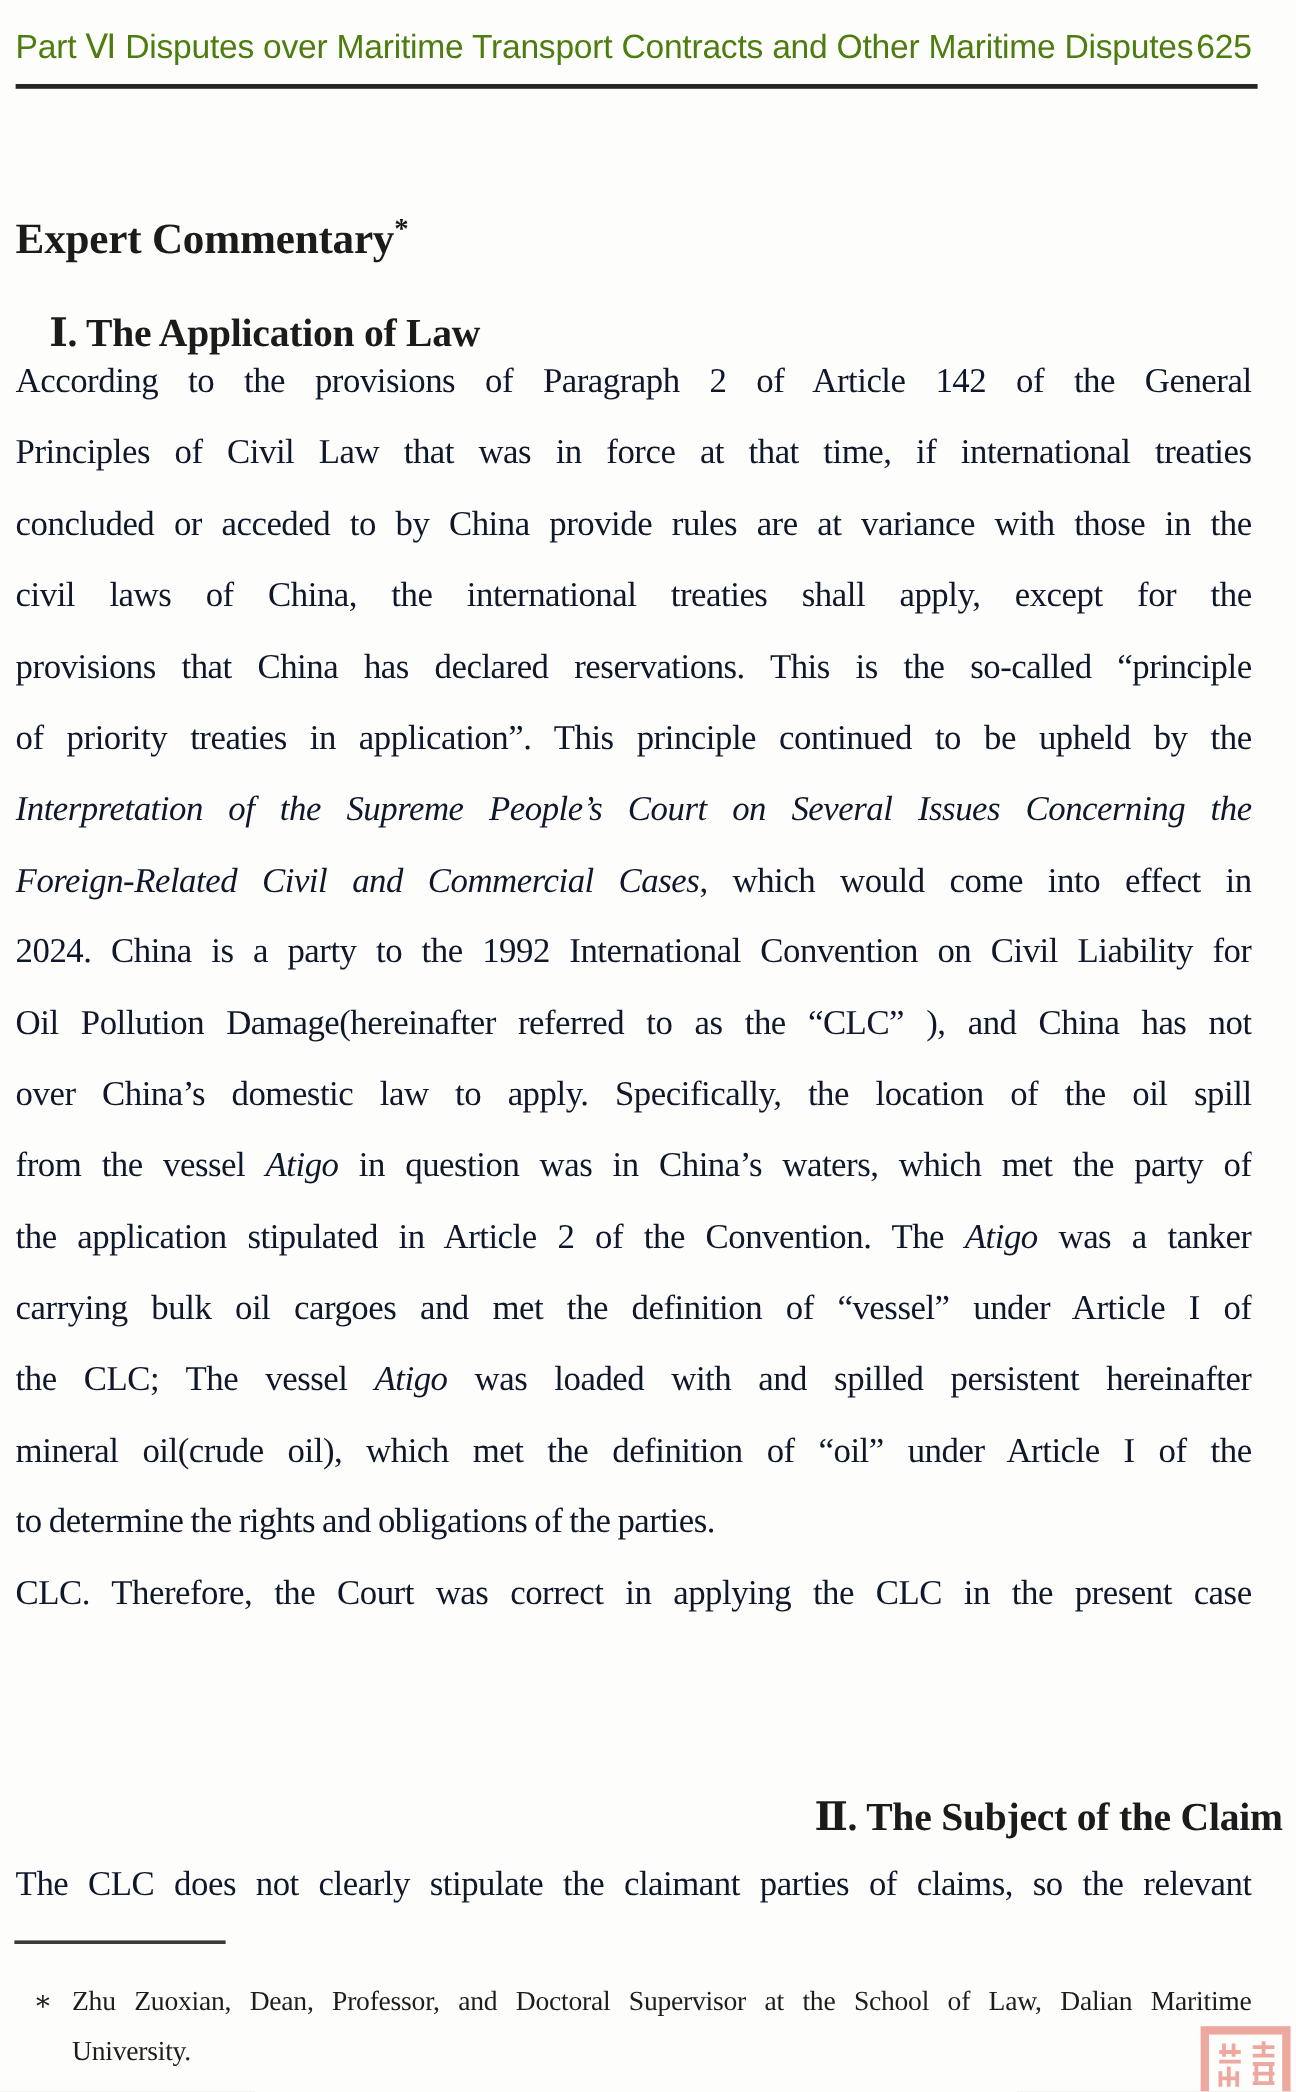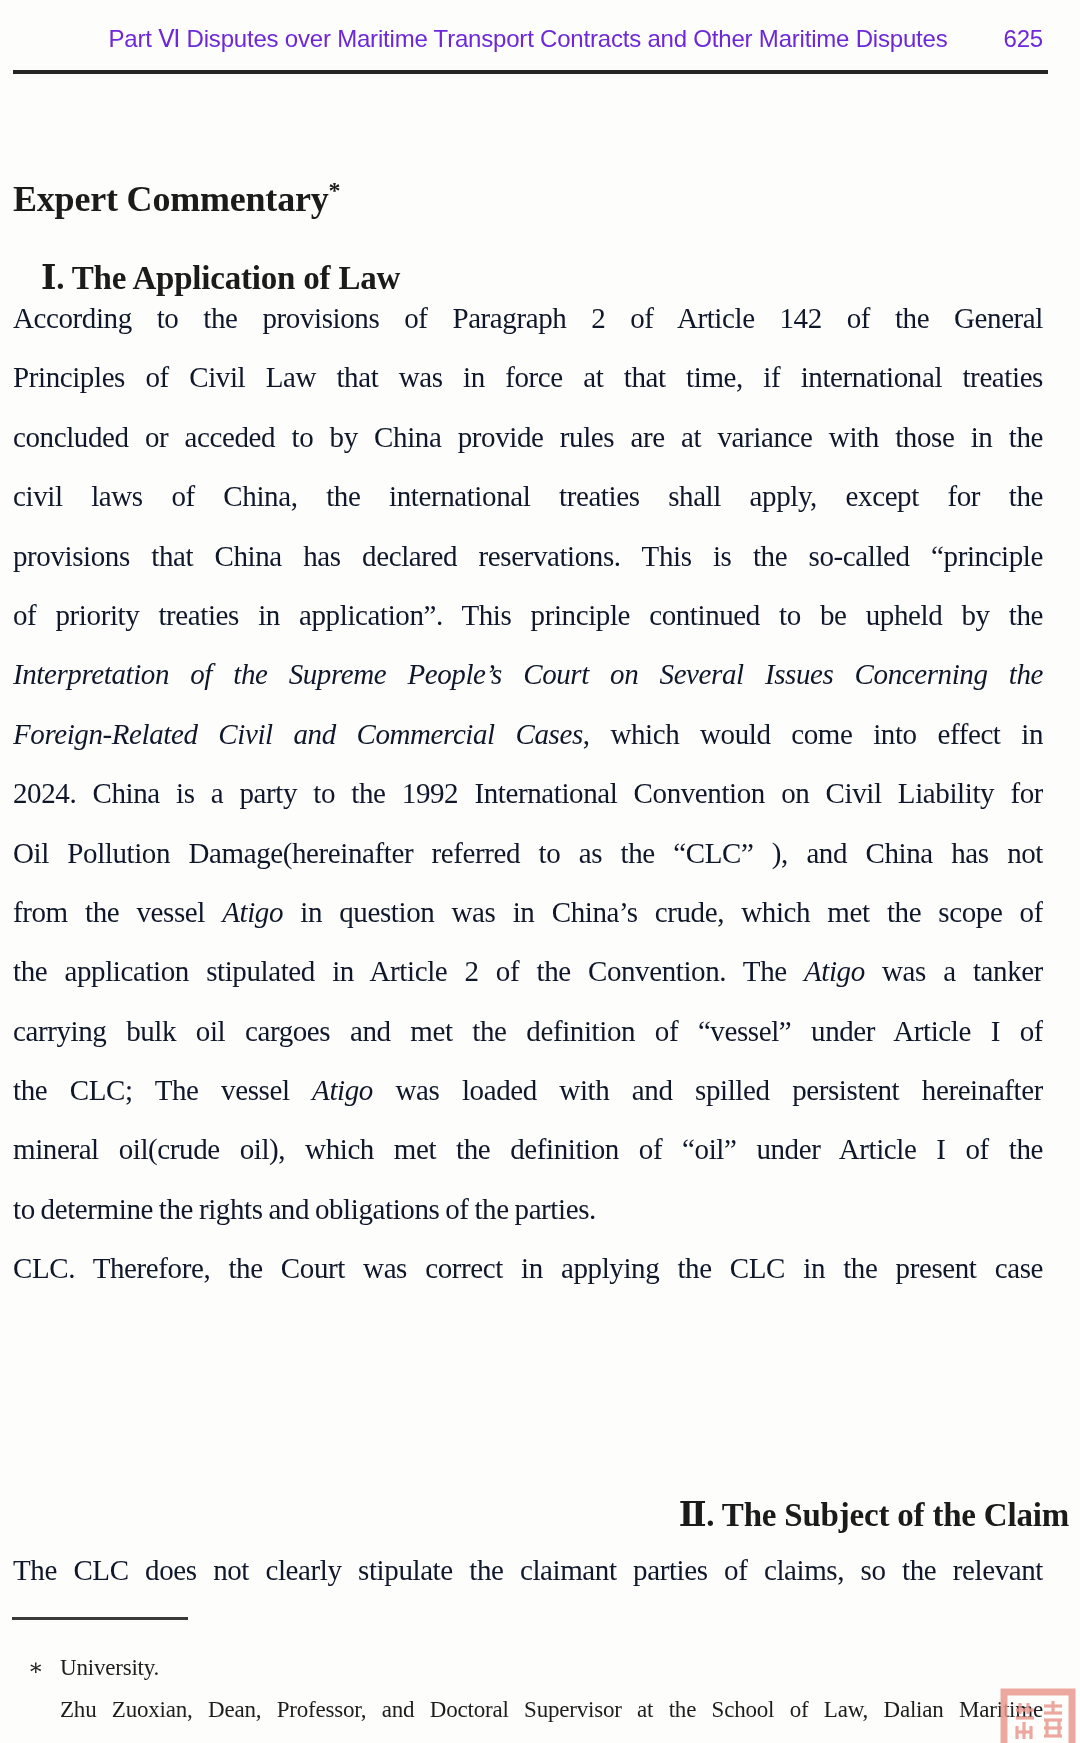--- a/index.html
+++ b/index.html
@@ -19,25 +19,25 @@
   }
   
   .runhead {
     position: absolute;
     top: 24px;
     left: 13px;
     width: 1030px;
     height: 30px;
     line-height: 30px;
     display: flex;
-    justify-content: center;
+    justify-content: flex-start;
     font-family: "Liberation Sans", "DejaVu Sans", sans-serif;
-    font-size: 24px;
-    letter-spacing: -0.2px;
-    color: #6d28d9;
+    font-size: 28px;
+    letter-spacing: -0.2px;
+    color: #4d7c0f;
     white-space: nowrap;
   }
   .rh-page {
     position: absolute;
     right: 0;
     top: 0;
   }
   .headrule {
     position: absolute;
     top: 70px;
@@ -164,42 +164,43 @@
       <div class="tline"><span>According to the provisions of Paragraph 2 of Article 142 of the General</span></div>
       <div class="tline"><span>Principles of Civil Law that was in force at that time, if international treaties</span></div>
       <div class="tline"><span>concluded or acceded to by China provide rules are at variance with those in the</span></div>
       <div class="tline"><span>civil laws of China, the international treaties shall apply, except for the</span></div>
       <div class="tline"><span>provisions that China has declared reservations. This is the so-called “principle</span></div>
       <div class="tline"><span>of priority treaties in application”. This principle continued to be upheld by the</span></div>
       <div class="tline"><span class="it">Interpretation of the Supreme People’s Court on Several Issues Concerning the</span></div>
       <div class="tline"><span class="it">Foreign-Related Civil and Commercial Cases</span><span>, which would come into effect in</span></div>
       <div class="tline"><span>2024. China is a party to the 1992 International Convention on Civil Liability for</span></div>
       <div class="tline"><span>Oil Pollution Damage(hereinafter referred to as the “CLC” ), and China has not</span></div>
-      <div class="tline"><span>from the vessel </span><span class="it">Atigo</span><span> in question was in China’s crude, which met the scope of</span></div>
+      <div class="tline"><span>over China’s domestic law to apply. Specifically, the location of the oil spill</span></div>
+      <div class="tline"><span>from the vessel </span><span class="it">Atigo</span><span> in question was in China’s waters, which met the party of</span></div>
       <div class="tline"><span>the application stipulated in Article 2 of the Convention. The </span><span class="it">Atigo</span><span> was a tanker</span></div>
       <div class="tline"><span>carrying bulk oil cargoes and met the definition of “vessel” under Article I of</span></div>
       <div class="tline"><span>the CLC; The vessel </span><span class="it">Atigo</span><span> was loaded with and spilled persistent hereinafter</span></div>
       <div class="tline"><span>mineral oil(crude oil), which met the definition of “oil” under Article I of the</span></div>
       <div class="tline lastline"><span>to determine the rights and obligations of the parties.</span></div>
       <div class="tline"><span>CLC. Therefore, the Court was correct in applying the CLC in the present case</span></div>
     </div>
 
   <h2 class="h-sec h-sec2">Ⅱ. The Subject of the Claim</h2>
 
   <div class="para p2">
       <div class="tline"><span>The CLC does not clearly stipulate the claimant parties of claims, so the relevant</span></div>
     </div>
 
   <div class="fnrule"></div>
 
   <div class="footnote">
     <span class="fnmark">∗</span>
     <div class="fnbody">
+        <div class="tline"><span>Zhu Zuoxian, Dean, Professor, and Doctoral Supervisor at the School of Law, Dalian Maritime</span></div>
         <div class="tline lastline"><span>University.</span></div>
-        <div class="tline"><span>Zhu Zuoxian, Dean, Professor, and Doctoral Supervisor at the School of Law, Dalian Maritime</span></div>
       </div>
   </div>
 
   <svg class="seal" viewBox="0 0 76 62" aria-hidden="true">
     <rect x="4" y="4" width="68" height="66" fill="none" stroke="#ea9a90" stroke-width="7"></rect>
     <g stroke="#ea9a90" stroke-width="3.2" fill="none">
       <path d="M16 22 h18"></path>
         <path d="M16 30 h18"></path>
         <path d="M20 15 v11"></path>
         <path d="M28 15 v11"></path>

